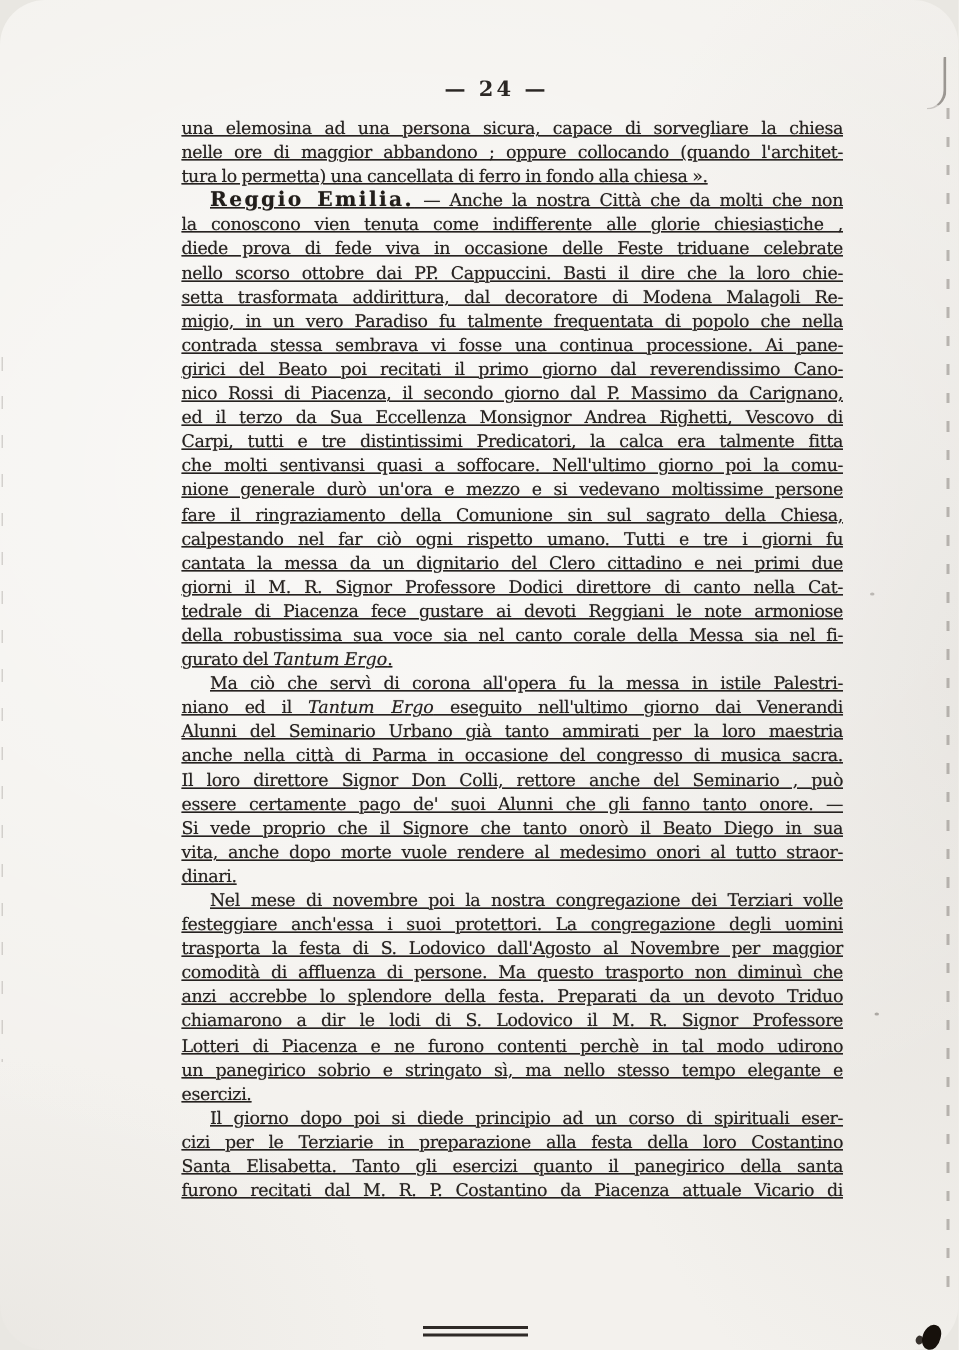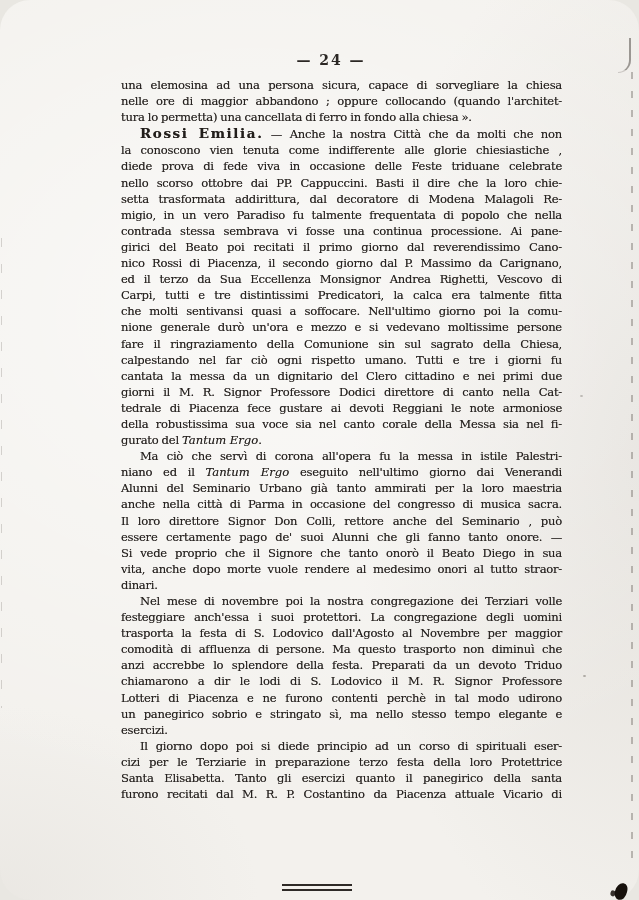--- a/index.html
+++ b/index.html
@@ -17,21 +17,21 @@
       #f3f1ed;
     color:#262220;
     border-radius:30px;
   }
   .page-header {
     position:absolute; top:52px; left:121px; width:420px;
     text-align:center; font-size:14px; font-weight:bold;
     letter-spacing:2px; color:#2b2724;
   }
   .text-block {
-    position:absolute; top:77px; left:121px; width:441px;
+    position:absolute; top:77px; left:121px; width:441px;text-decoration:underline;
   }
   .line {
     font-size:11.6px; line-height:16.1px;
     letter-spacing:-0.25px; word-spacing:-0.3px;
     text-align:justify; text-align-last:justify;
     white-space:normal; color:#262220;
     text-shadow:0 0 0.5px rgba(38,32,28,.55);
   }
   .line.last { text-align-last:left; }
   .line.indent { text-indent:19px; }
@@ -79,21 +79,21 @@
 </head>
 <body>
 
 <div class="page">
   <div class="page-header">— 24 —</div>
 
   <div class="text-block">
       <div class="line">una elemosina ad una persona sicura, capace di sorvegliare la chiesa</div>
       <div class="line">nelle ore di maggior abbandono ; oppure collocando (quando l'architet-</div>
       <div class="line last">tura lo permetta) una cancellata di ferro in fondo alla chiesa ».</div>
-      <div class="line indent"><span class="lead">Rossi Emilia.</span> — Anche la nostra Città che da molti che non</div>
+      <div class="line indent"><span class="lead">Reggio Emilia.</span> — Anche la nostra Città che da molti che non</div>
       <div class="line">la conoscono vien tenuta come indifferente alle glorie chiesiastiche ,</div>
       <div class="line">diede prova di fede viva in occasione delle Feste triduane celebrate</div>
       <div class="line">nello scorso ottobre dai PP. Cappuccini. Basti il dire che la loro chie-</div>
       <div class="line">setta trasformata addirittura, dal decoratore di Modena Malagoli Re-</div>
       <div class="line">migio, in un vero Paradiso fu talmente frequentata di popolo che nella</div>
       <div class="line">contrada stessa sembrava vi fosse una continua processione. Ai pane-</div>
       <div class="line">girici del Beato poi recitati il primo giorno dal reverendissimo Cano-</div>
       <div class="line">nico Rossi di Piacenza, il secondo giorno dal P. Massimo da Carignano,</div>
       <div class="line">ed il terzo da Sua Eccellenza Monsignor Andrea Righetti, Vescovo di</div>
       <div class="line">Carpi, tutti e tre distintissimi Predicatori, la calca era talmente fitta</div>
@@ -118,21 +118,21 @@
       <div class="line indent">Nel mese di novembre poi la nostra congregazione dei Terziari volle</div>
       <div class="line">festeggiare anch'essa i suoi protettori. La congregazione degli uomini</div>
       <div class="line">trasporta la festa di S. Lodovico dall'Agosto al Novembre per maggior</div>
       <div class="line">comodità di affluenza di persone. Ma questo trasporto non diminuì che</div>
       <div class="line">anzi accrebbe lo splendore della festa. Preparati da un devoto Triduo</div>
       <div class="line">chiamarono a dir le lodi di S. Lodovico il M. R. Signor Professore</div>
       <div class="line">Lotteri di Piacenza e ne furono contenti perchè in tal modo udirono</div>
       <div class="line">un panegirico sobrio e stringato sì, ma nello stesso tempo elegante e</div>
       <div class="line last">esercizi.</div>
       <div class="line indent">Il giorno dopo poi si diede principio ad un corso di spirituali eser-</div>
-      <div class="line">cizi per le Terziarie in preparazione terzo festa della loro Protettrice</div>
+      <div class="line">cizi per le Terziarie in preparazione alla festa della loro Costantino</div>
       <div class="line">Santa Elisabetta. Tanto gli esercizi quanto il panegirico della santa</div>
       <div class="line">furono recitati dal M. R. P. Costantino da Piacenza attuale Vicario di</div>
     </div>
 
   <div class="footer-rule"></div>
 
   <div class="edge-hook"></div>
   <div class="edge-line-right"></div>
   <div class="edge-line-left"></div>
   <div class="ink-blot"></div>

